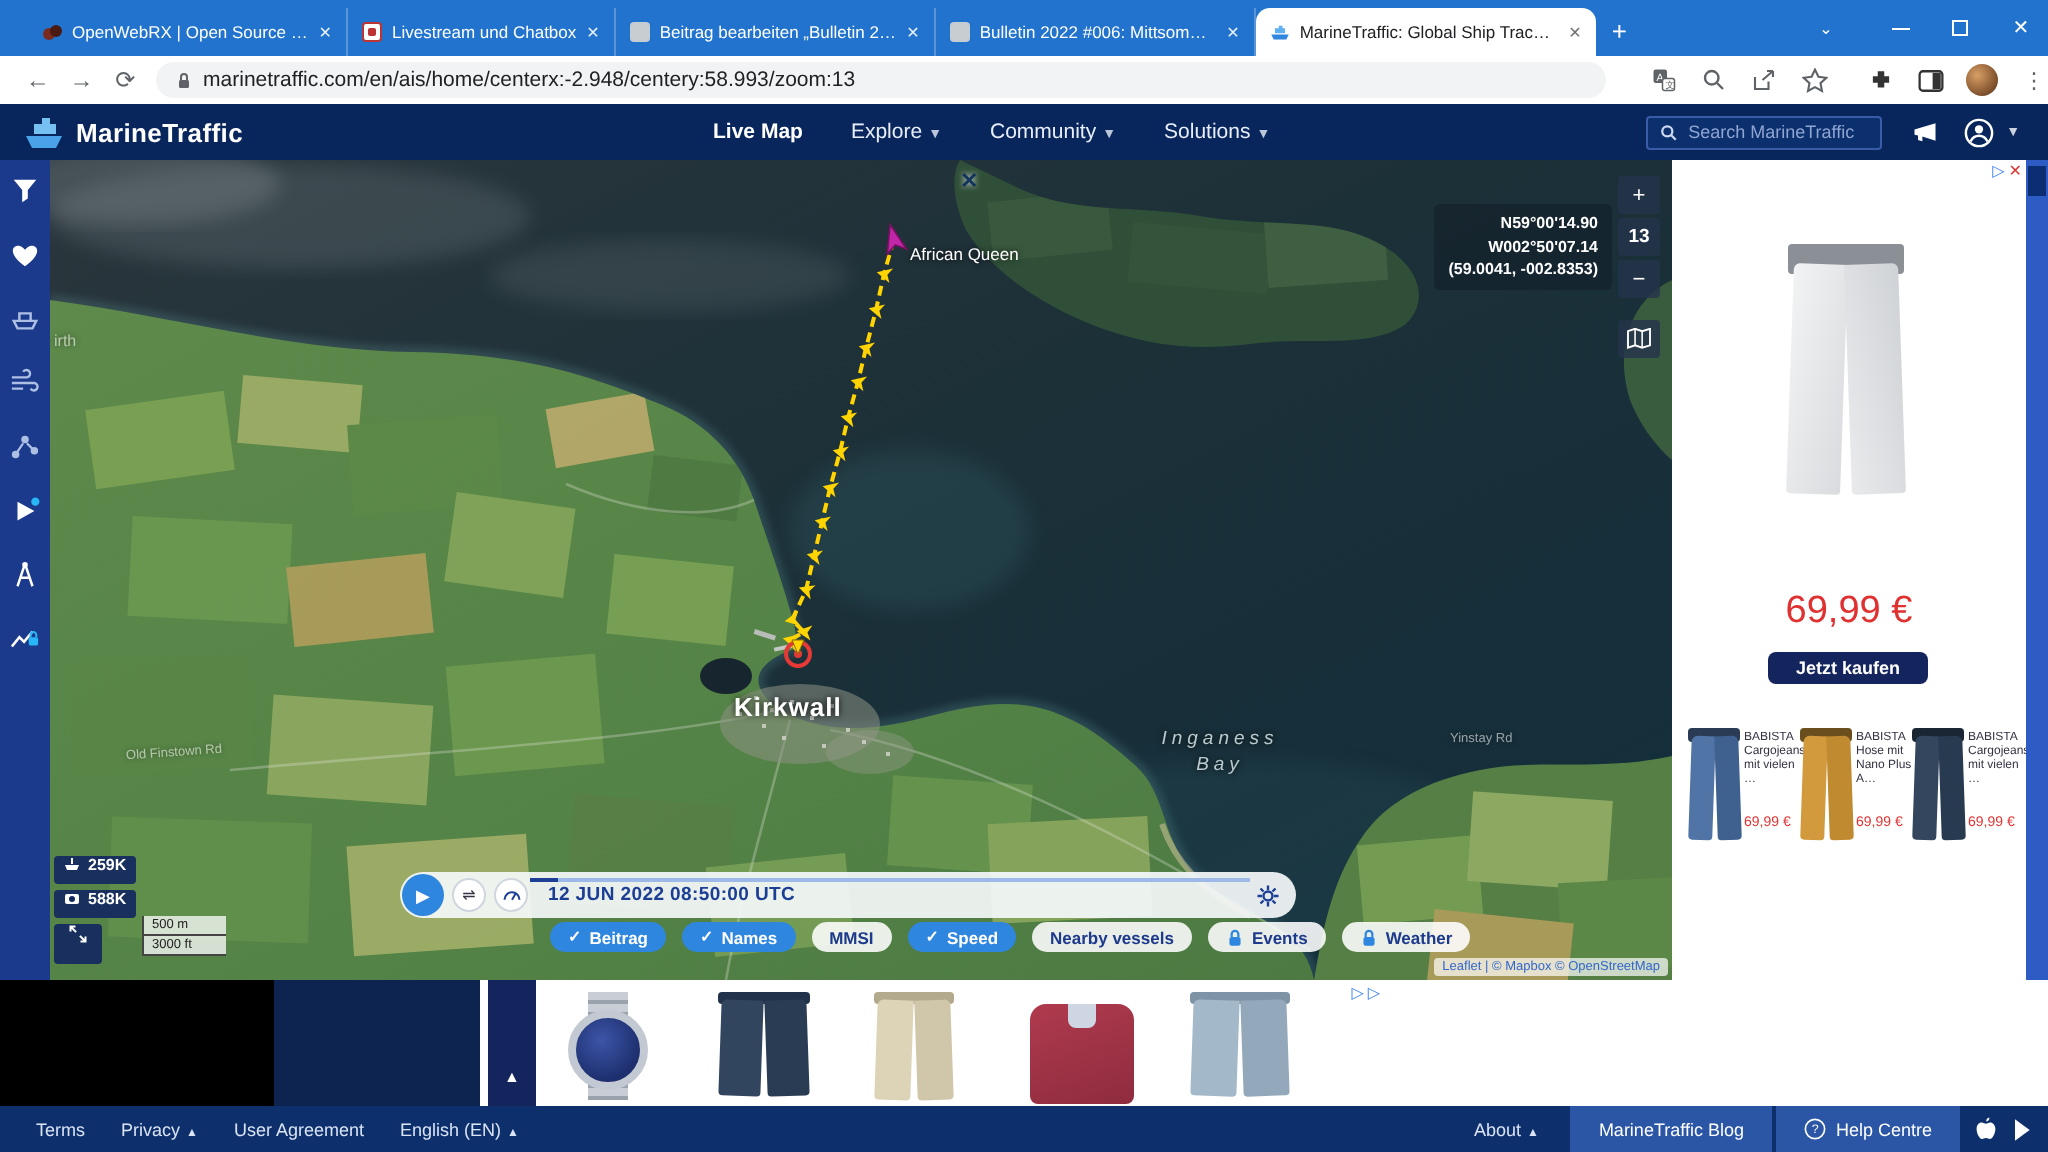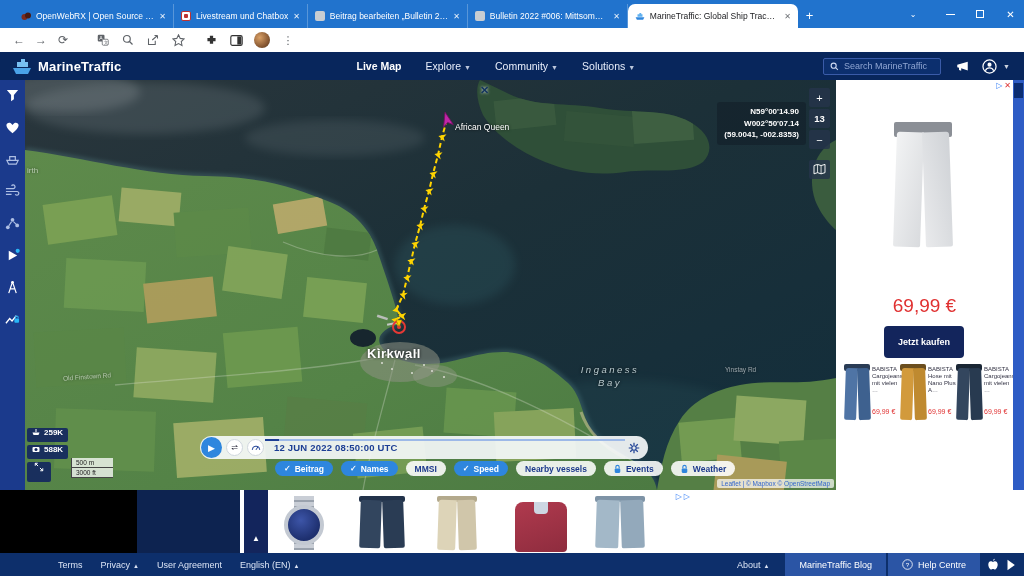--- a/index.html
+++ b/index.html
@@ -118,21 +118,21 @@
   .trouser { position:relative; }
   .trouser .waist { position:absolute; left:0; top:0; width:100%; height:12%; border-radius:2px; }
   .trouser .legL, .trouser .legR { position:absolute; top:8%; width:46%; height:92%; }
   .trouser .legL { left:2%; transform:rotate(2deg); border-radius:3px 0 2px 2px; }
   .trouser .legR { right:2%; transform:rotate(-2deg); border-radius:0 3px 2px 2px; }
   .ad-main-img { position:absolute; left:58px; top:42px; width:58px; height:125px; }
   .ad-title { position:absolute; left:8px; top:178px; width:161px; text-align:center;
     color:#3d59c6; font-size:11px; line-height:14px; }
   .ad-price { position:absolute; left:0; top:215px; width:177px; text-align:center;
     color:#e03131; font-size:19px; }
-  .ad-cta { position:absolute; left:48px; top:246px; width:80px; height:32px; background:#13255c;
+  .ad-cta { position:absolute; left:48px; top:246px; width:80px; height:16px; background:#13255c;
     color:#fff; font-size:9px; font-weight:bold; border-radius:4px;
     display:flex; align-items:center; justify-content:center; }
   .ad-prod { position:absolute; width:56px; top:284px; }
   .ad-prod .pimg { position:relative; width:26px; height:56px; margin-left:0; }
   .ad-prod .ptxt { position:absolute; left:28px; top:2px; width:30px; font-size:6px;
     color:#334; line-height:7px; overflow:hidden; height:34px; }
   .ad-prod .pprice { position:absolute; left:28px; top:44px; color:#e03131; font-size:7px; }
 
   
   .bannerrow { position:absolute; left:0; top:490px; width:1024px; height:63px; background:#000; }
@@ -147,21 +147,21 @@
     background:repeating-linear-gradient(#c9ced6 0 4px,#9aa2ad 4px 6px); }
   .watch .face { position:absolute; left:2px; top:9px; width:40px; height:40px; border-radius:50%;
     background:radial-gradient(circle at 40% 35%, #3d55a8, #1d2f6e 70%); border:4px solid #c3c9d2; }
   .sweater { width:52px; height:50px; border-radius:8px 8px 4px 4px;
     background:linear-gradient(160deg,#b03a4e,#8e2c3e); position:relative; }
   .sweater::after { content:""; position:absolute; left:19px; top:0; width:14px; height:12px;
     background:#cdd6e2; border-radius:0 0 4px 4px; }
 
   
   .footer { position:absolute; left:0; top:553px; width:1024px; height:23px; background:#0d2f6b;
-    display:flex; align-items:center; color:#dbe4f5; font-size:9px;padding-left:40px; }
+    display:flex; align-items:center; color:#dbe4f5; font-size:9px; }
   .footer .fitem { margin-left:18px; }
   .fchev { font-size:6px; margin-left:3px; }
   .fbtn { height:23px; display:flex; align-items:center; padding:0 14px; background:#2b55a5;
     margin-left:2px; color:#fff; gap:5px; }
   .ficon { margin:0 7px; color:#fff; }
 
   svg { display:block; }
 </style>
 </head>
 <body>
@@ -213,20 +213,29 @@
         <span style="display:block;width:8px;height:8px;border:1px solid #fff"></span>
       </div>
   <div class="wctrl" style="left:997px;width:27px;font-size:10px">✕</div>
 </div>
 
 <div class="urlrow">
   <div style="width:8px"></div>
   <span class="navic">←</span>
   <span class="navic">→</span>
   <span class="navic">⟳</span>
+  <div class="omnibox">
+    <span class="lock">
+      <svg width="8" height="9" viewBox="0 0 16 18">
+            <rect x="3" y="8" width="10" height="8" rx="1.5" fill="#5f6368"></rect>
+            <path d="M5 8V5a3 3 0 0 1 6 0v3" fill="none" stroke="#5f6368" stroke-width="2"></path>
+          </svg>
+    </span>
+    <span class="url">marinetraffic.com/en/ais/home/centerx:-2.948/centery:58.993/zoom:13</span>
+  </div>
   <div class="urlicons">
     <span class="uic">
       <svg width="12" height="12" viewBox="0 0 16 16">
             <rect x="1" y="1" width="9" height="9" rx="1.5" fill="#5f6368"></rect>
             <text x="3" y="8.5" font-size="7" fill="#fff" font-family="Liberation Sans">A</text>
             <rect x="7" y="7" width="8" height="8" rx="1.5" fill="#fff" stroke="#5f6368"></rect>
             <text x="9" y="13.5" font-size="6" fill="#5f6368" font-family="Liberation Sans">文</text>
           </svg>
     </span>
     <span class="uic">

